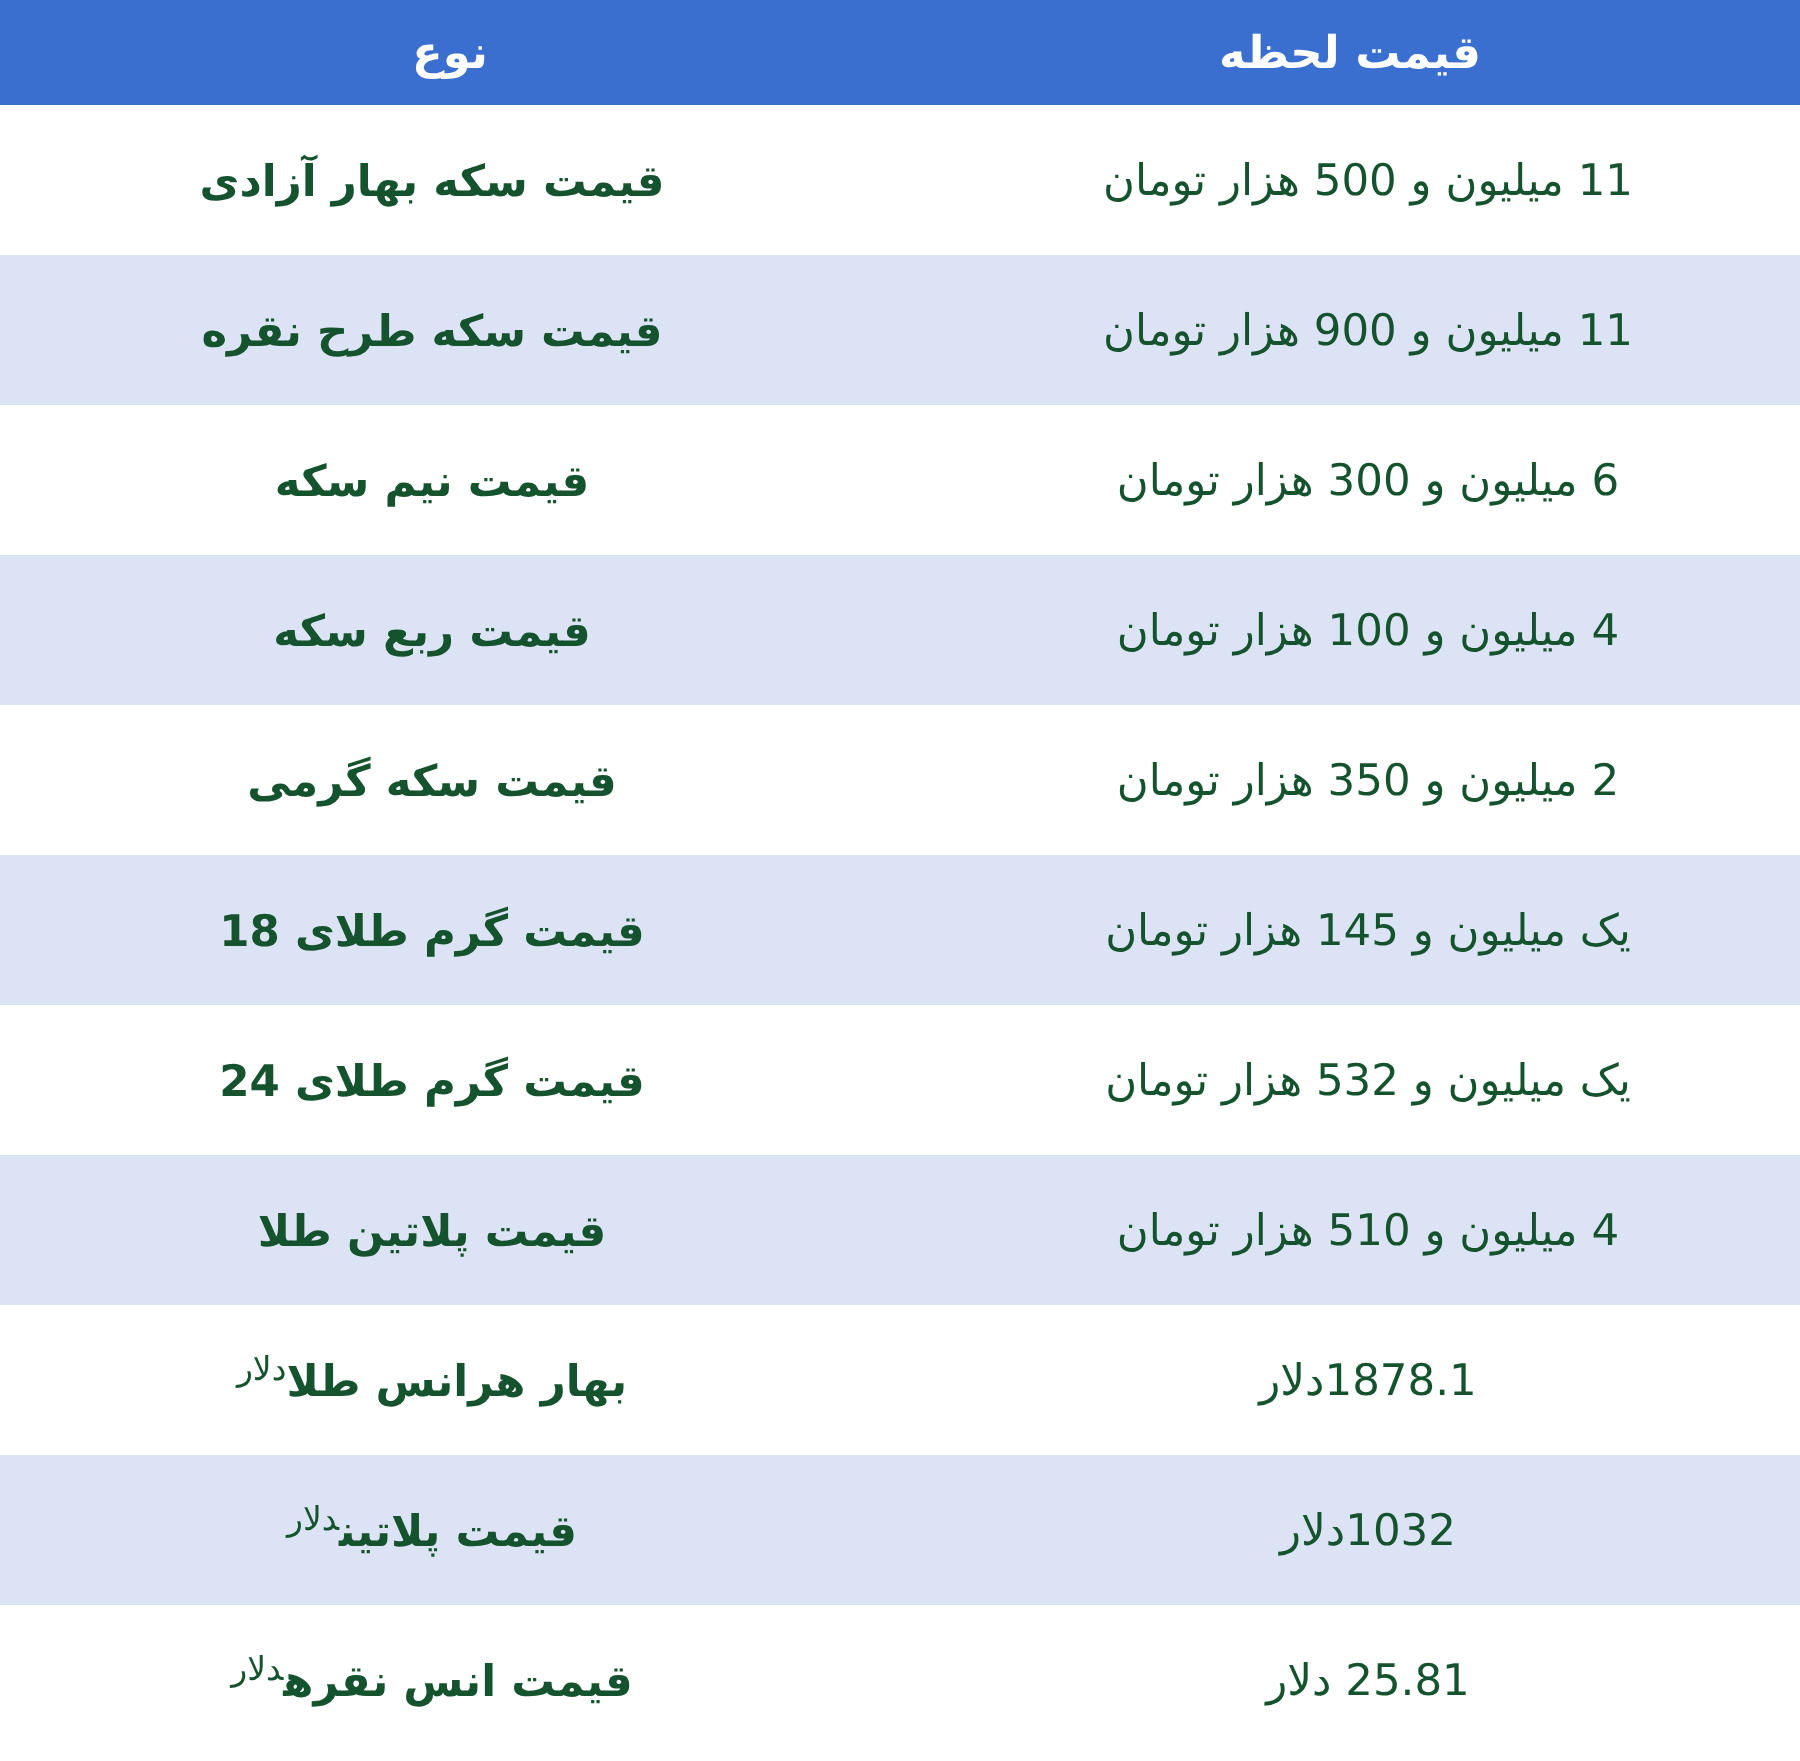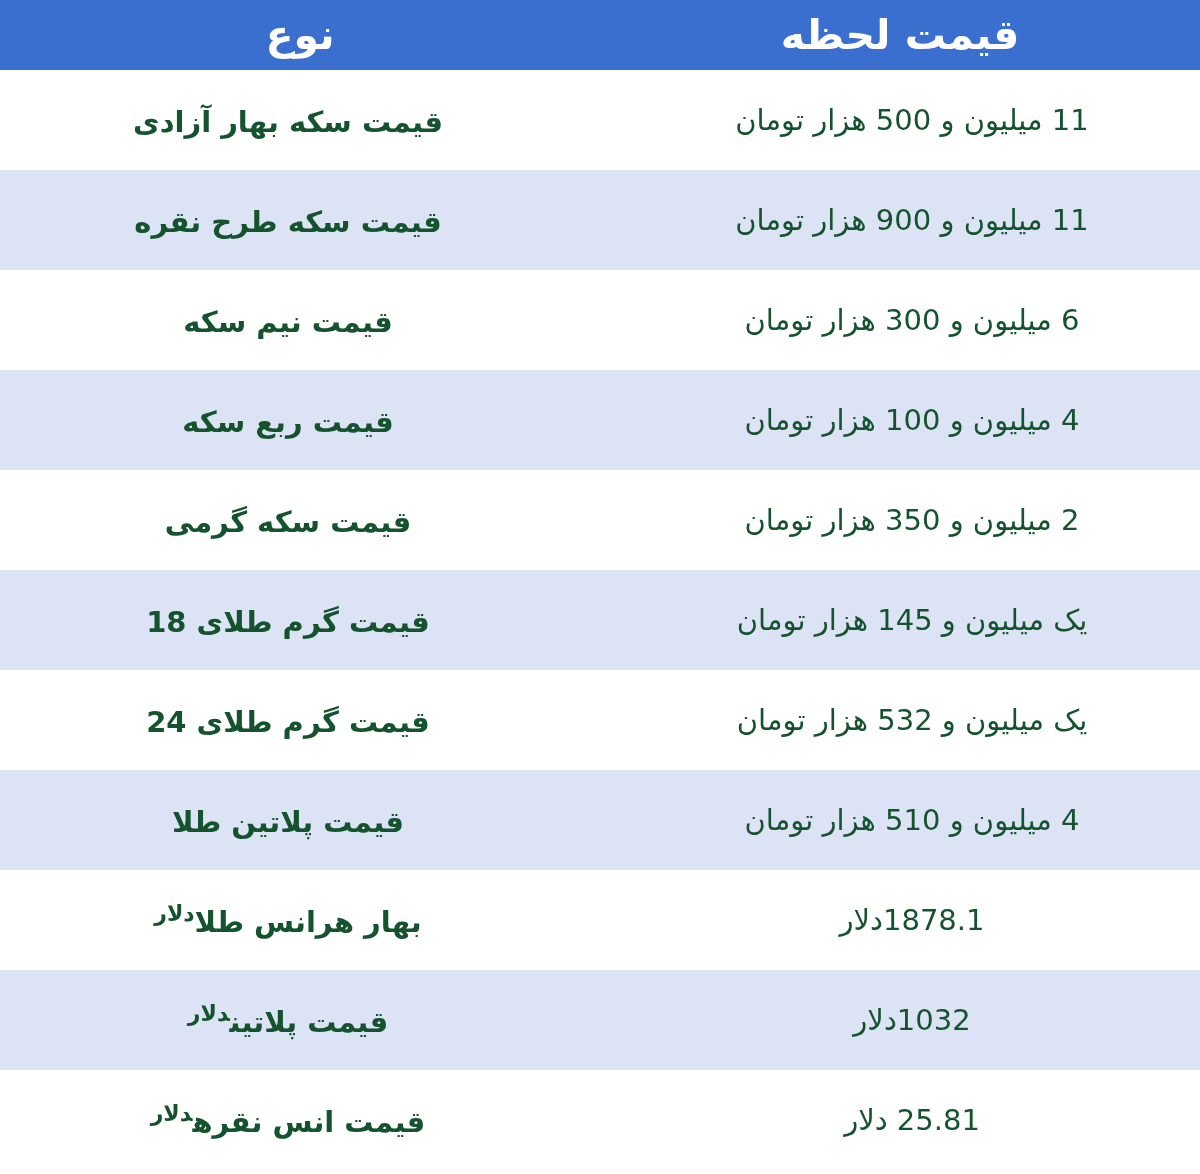--- a/index.html
+++ b/index.html
@@ -23,21 +23,21 @@
   table.price-table td {
     padding: 0;
     margin: 0;
   }
   thead tr {
     background: #3a6fd0;
   }
   thead th {
     height: 70px;
     color: #ffffff;
-    font-size: 41px;
+    font-size: 30px;
     font-weight: bold;
     text-align: center;
     vertical-align: middle;
     letter-spacing: 0px;
   }
   col.col-type { width: 600px; }
   col.col-price { width: 600px; }
   tbody tr { height: 100px; }
   tbody tr.odd  { background: #ffffff; }
   tbody tr.even { background: #dce3f5; }
@@ -54,21 +54,21 @@
   }
   tbody td.price-cell {
     font-weight: normal;
     padding-left: 24px;
     text-align: center;
   }
   .price-line { display: block; }
   .unit-suffix {
     font-size: 22px;
     vertical-align: super;
-    font-weight: bold;
+    font-weight: normal;
   }
 </style>
 </head>
 <body>
 
 <table class="price-table">
   <colgroup>
     <col class="col-price">
     <col class="col-type">
   </colgroup>

